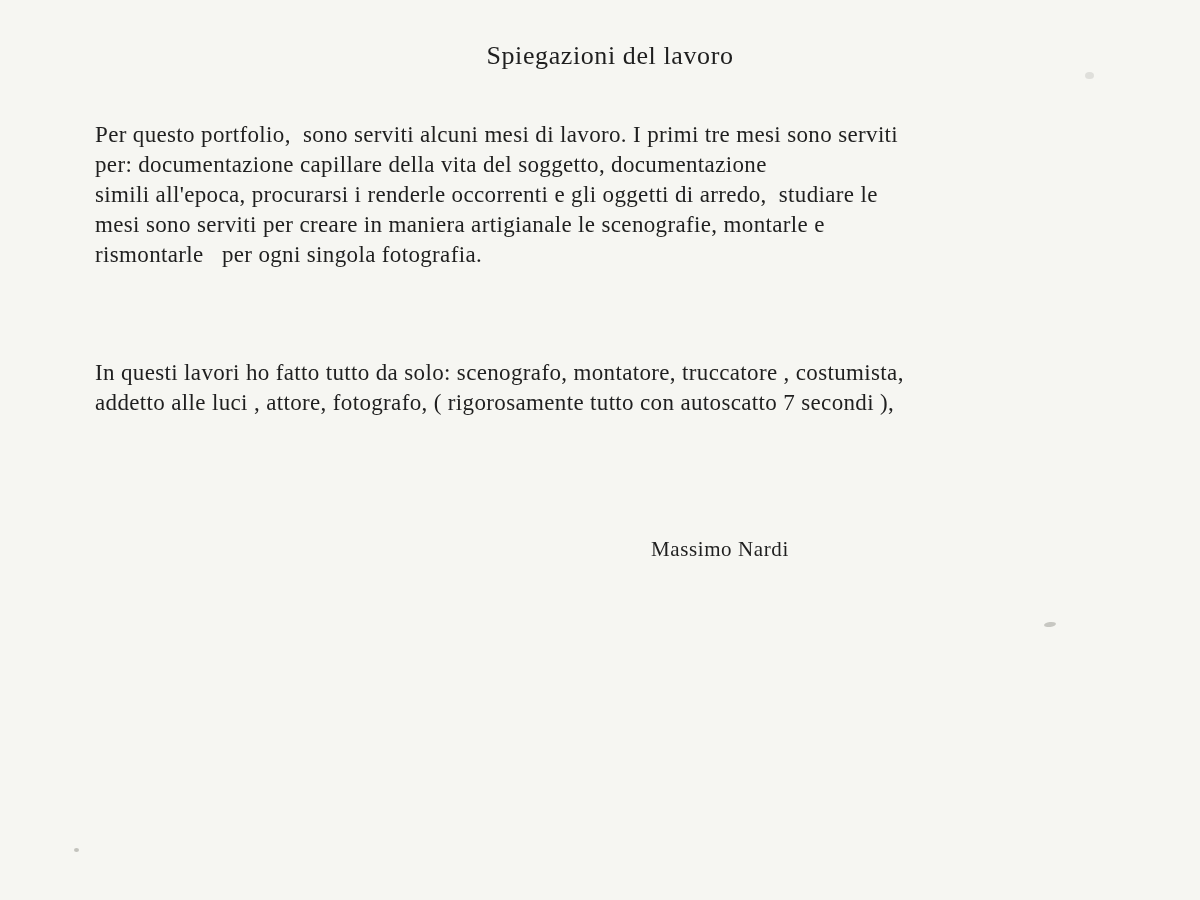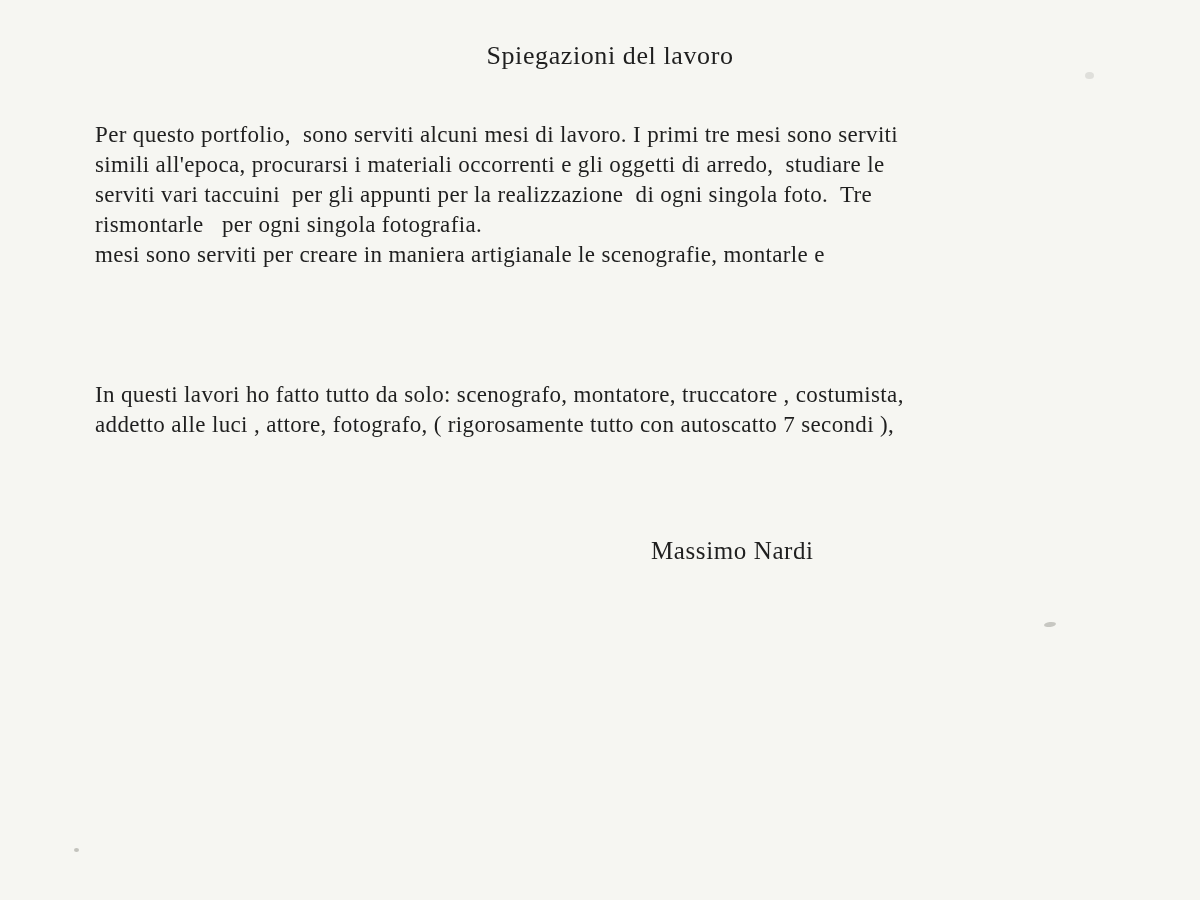--- a/index.html
+++ b/index.html
@@ -36,26 +36,26 @@
     left: 95px;
     width: 1040px;
     font-size: 23px;
     line-height: 30px;
     letter-spacing: 0.35px;
   }
   .para .line {
     white-space: pre-wrap;
   }
   #para1 { top: 80px; margin-top: 40px; }
-  #para2 { top: 380px; }
+  #para2 { top: 358px; }
   .signature {
     position: absolute;
     top: 537px;
     left: 651px;
-    font-size: 25px;
+    font-size: 21px;
     letter-spacing: 0.6px;
   }
   
   .speck {
     position: absolute;
     background: #8f8f88;
     border-radius: 50%;
   }
   .speck-1 { left: 1044px; top: 622px; width: 12px; height: 5px; opacity: 0.45; transform: rotate(-8deg); }
   .speck-2 { left: 1085px; top: 72px;  width: 9px;  height: 7px; opacity: 0.22; }
@@ -63,24 +63,24 @@
 </style>
 </head>
 <body>
 
 <div class="page" style="background: rgb(246, 246, 242); color: rgb(31, 31, 31);">
 
   <h1 class="doc-title">Spiegazioni del lavoro</h1>
 
   <div class="para" id="para1">
     <div class="line">Per questo portfolio,  sono serviti alcuni mesi di lavoro. I primi tre mesi sono serviti</div>
-    <div class="line">simili all'epoca, procurarsi i materiali occorrenti e gli oggetti di arredo,  studiare le</div>
-    <div class="line">serviti vari taccuini  per gli appunti per la realizzazione  di ogni singola foto.  Tre</div>
+    <div class="line">per: documentazione capillare della vita del soggetto, documentazione</div>
+    <div class="line">simili all'epoca, procurarsi i renderle occorrenti e gli oggetti di arredo,  studiare le</div>
+    <div class="line">mesi sono serviti per creare in maniera artigianale le scenografie, montarle e</div>
     <div class="line">rismontarle   per ogni singola fotografia.</div>
-    <div class="line">mesi sono serviti per creare in maniera artigianale le scenografie, montarle e</div>
   </div>
 
   <div class="para" id="para2">
     <div class="line">In questi lavori ho fatto tutto da solo: scenografo, montatore, truccatore , costumista,</div>
     <div class="line">addetto alle luci , attore, fotografo, ( rigorosamente tutto con autoscatto 7 secondi ),</div>
   </div>
 
   <div class="signature">Massimo Nardi</div>
 
   <div class="speck speck-1"></div>

